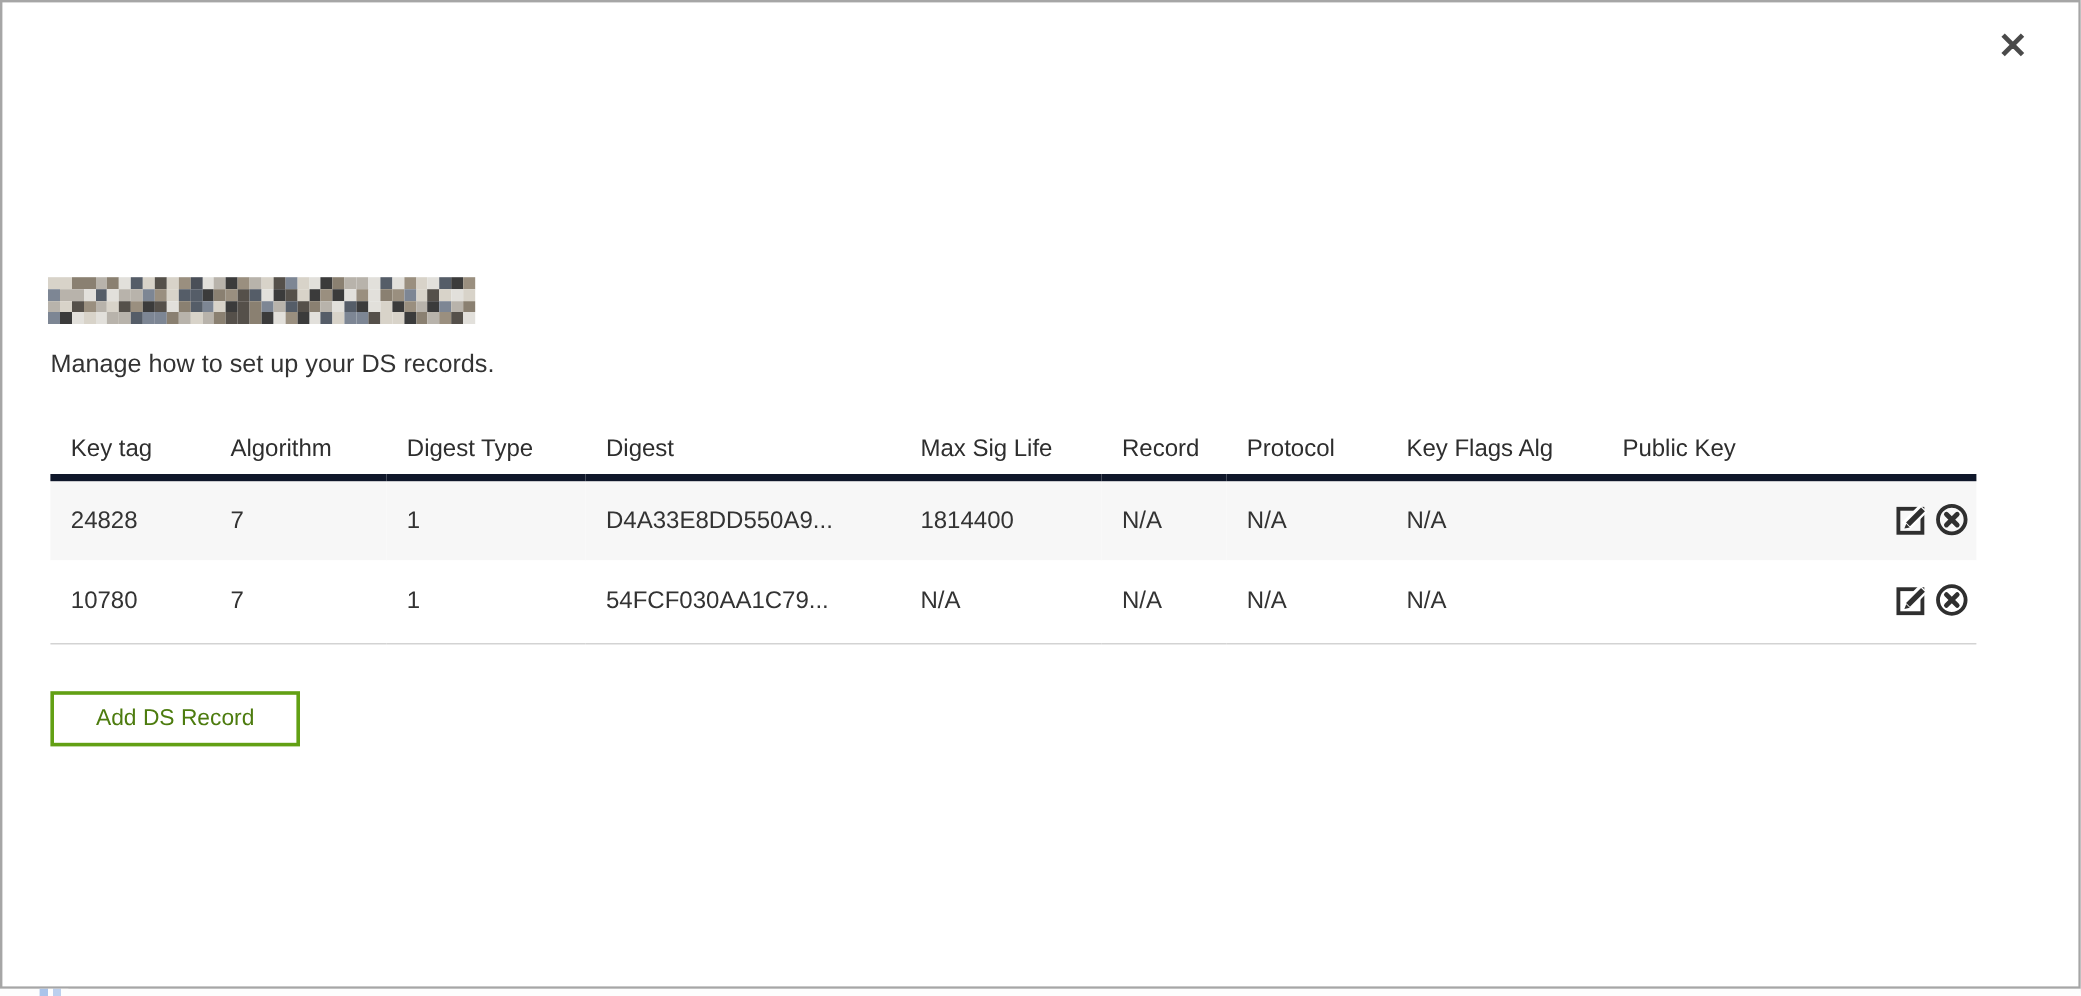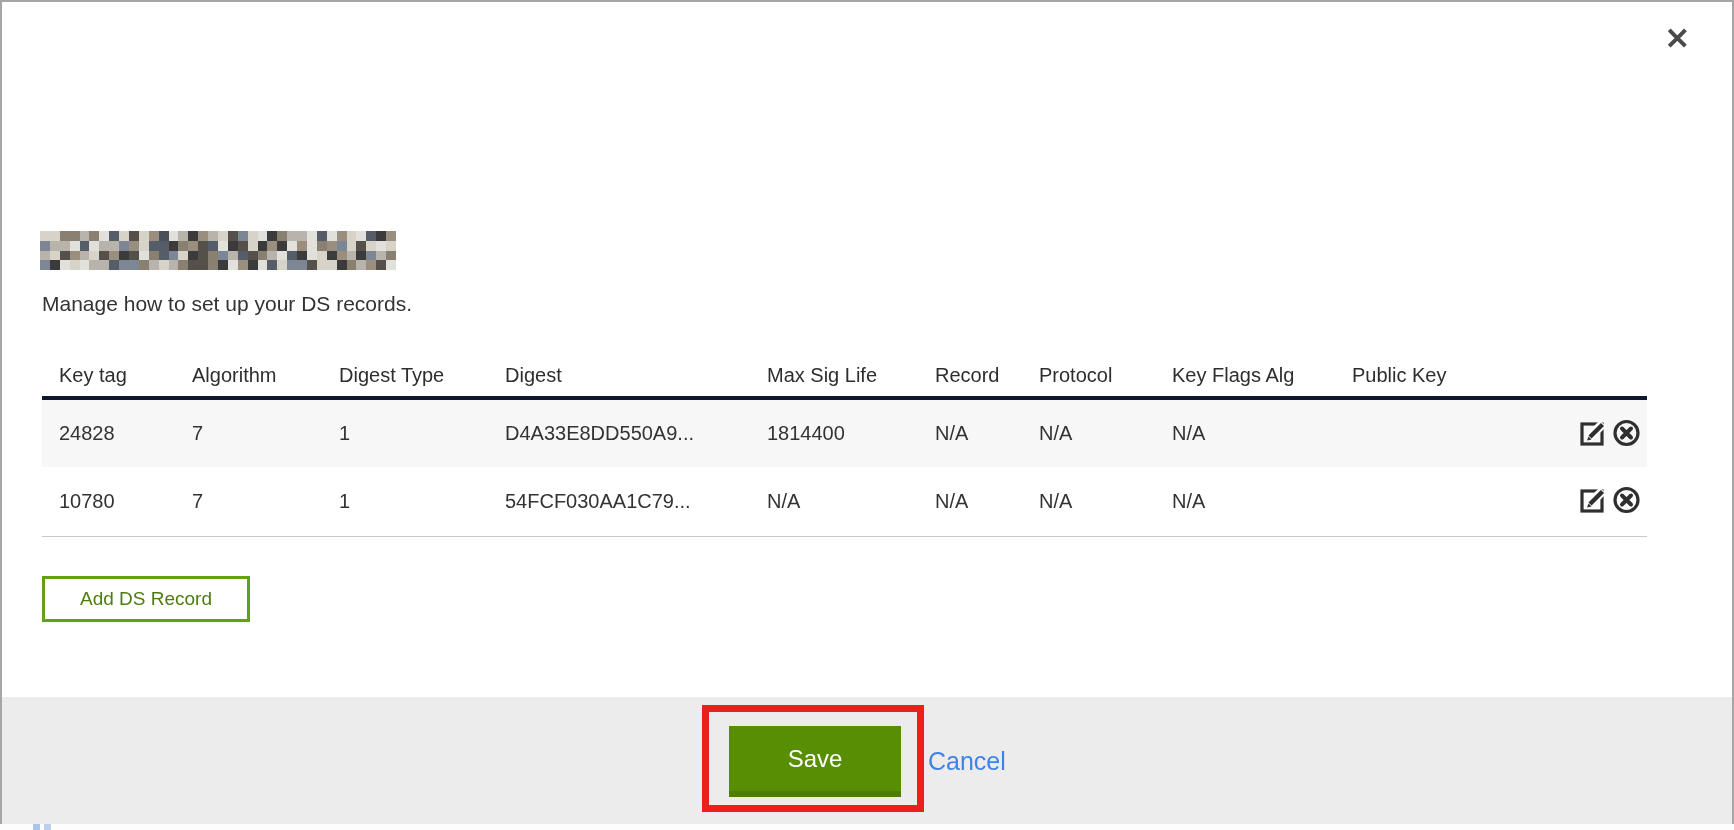--- a/index.html
+++ b/index.html
@@ -36,21 +36,21 @@
     position: absolute; left: 40px; top: 352px; width: 1605px;
     border-collapse: collapse; table-layout: fixed;
     font-size: 20px; color: #333333;
   }
   .ds-table thead td {
     height: 44px; vertical-align: middle; padding-left: 17px;
     color: #2e2e2e;
   }
   .ds-table tbody tr { height: 69px; }
   .ds-table tbody td { vertical-align: middle; padding-left: 17px; }
-  .ds-table tbody tr:first-child { background: #f7f7f7; border-top: 4px solid #0f172a; }
+  .ds-table tbody tr:first-child { background: #f7f7f7; border-top: 6px solid #0f172a; }
   .ds-table tbody tr:last-child  { background: #ffffff; border-bottom: 1px solid #c9c9c9; }
   .row-actions { padding-left: 0 !important; white-space: nowrap; text-align: right; padding-right: 4px; }
   .icon-btn { background: none; border: none; padding: 0; margin: 0 1px; cursor: pointer; vertical-align: middle; }
   .add-btn {
     position: absolute; left: 40px; top: 574px; width: 208px; height: 46px;
     background: #ffffff; border: 3px solid #62a014;
     color: #4d7c0f; font-size: 19px; cursor: pointer;
     font-family: "Liberation Sans", sans-serif;
   }
   .footer {
@@ -306,23 +306,18 @@
                   <circle cx="15.5" cy="16" r="11.5" fill="none" stroke="#2f2f2f" stroke-width="3.2"></circle>
                   <path d="M11 11.5 L20 20.5 M20 11.5 L11 20.5" stroke="#2f2f2f" stroke-width="4" stroke-linecap="round"></path>
                 </svg></span></button>
         </td>
       </tr>
     </tbody>
   </table>
 
   <button class="add-btn">Add DS Record</button>
 
-  <div class="footer">
-    <div class="annotation-rect"></div>
-    <button class="save-btn">Save</button>
-    <a class="cancel-link">Cancel</a>
-  </div>
 
 </div>
 
 <div class="page-peek">
   <div class="peek-glyph"></div>
 </div>
 
 </body></html>

